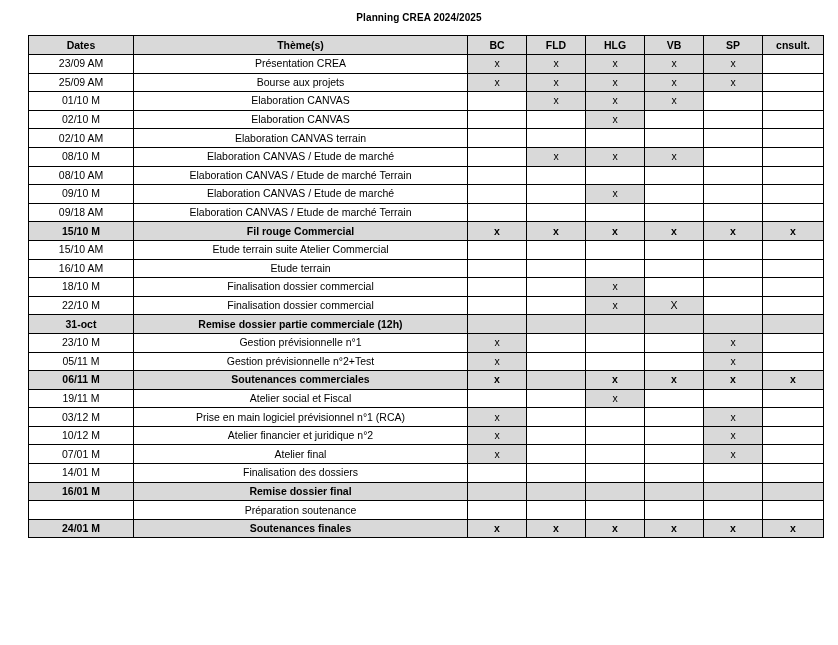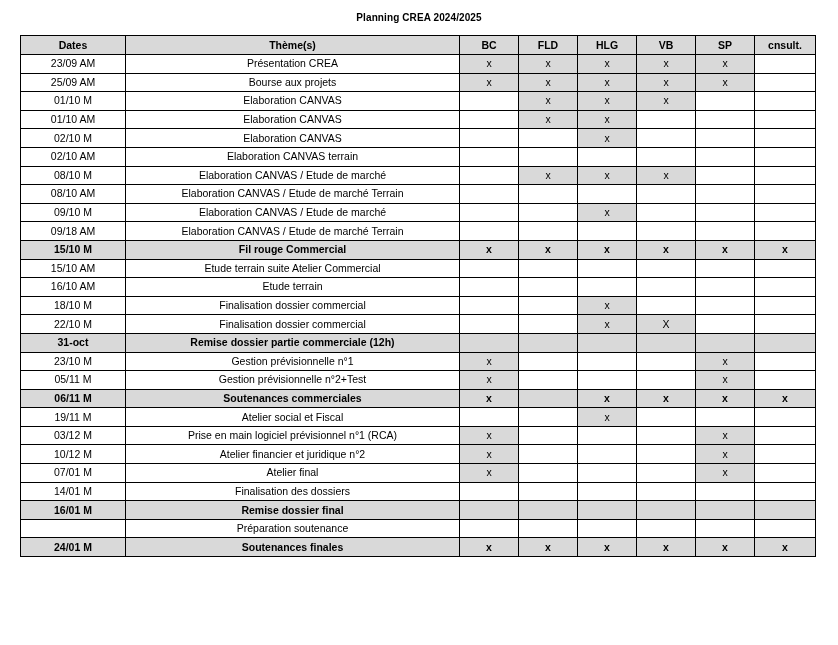--- a/index.html
+++ b/index.html
@@ -22,21 +22,21 @@
   }
   .doc-title {
     text-align: center;
     font-size: 10px;
     font-weight: bold;
     padding-top: 12px;
     padding-bottom: 12px;
     letter-spacing: 0.1px;
   }
   .table-wrap {
-    padding: 0 20px;
+    padding: 0 28px;
     box-sizing: border-box;
   }
   table.planning {
     border-collapse: collapse;
     width: 794px;
     table-layout: fixed;
     border: 1.5px solid #000;
   }
   table.planning th,
   table.planning td {
@@ -127,30 +127,20 @@
             <td class="date-cell">01/10 M</td>
             <td class="theme-cell">Elaboration CANVAS</td>
             <td class="mark"></td>
             <td class="mark shaded">x</td>
             <td class="mark shaded">x</td>
             <td class="mark shaded">x</td>
             <td class="mark"></td>
             <td class="mark"></td>
           </tr>
           <tr>
-            <td class="date-cell">01/10 AM</td>
-            <td class="theme-cell">Elaboration CANVAS</td>
-            <td class="mark"></td>
-            <td class="mark shaded">x</td>
-            <td class="mark shaded">x</td>
-            <td class="mark"></td>
-            <td class="mark"></td>
-            <td class="mark"></td>
-          </tr>
-          <tr>
             <td class="date-cell">02/10 M</td>
             <td class="theme-cell">Elaboration CANVAS</td>
             <td class="mark"></td>
             <td class="mark"></td>
             <td class="mark shaded">x</td>
             <td class="mark"></td>
             <td class="mark"></td>
             <td class="mark"></td>
           </tr>
           <tr>

